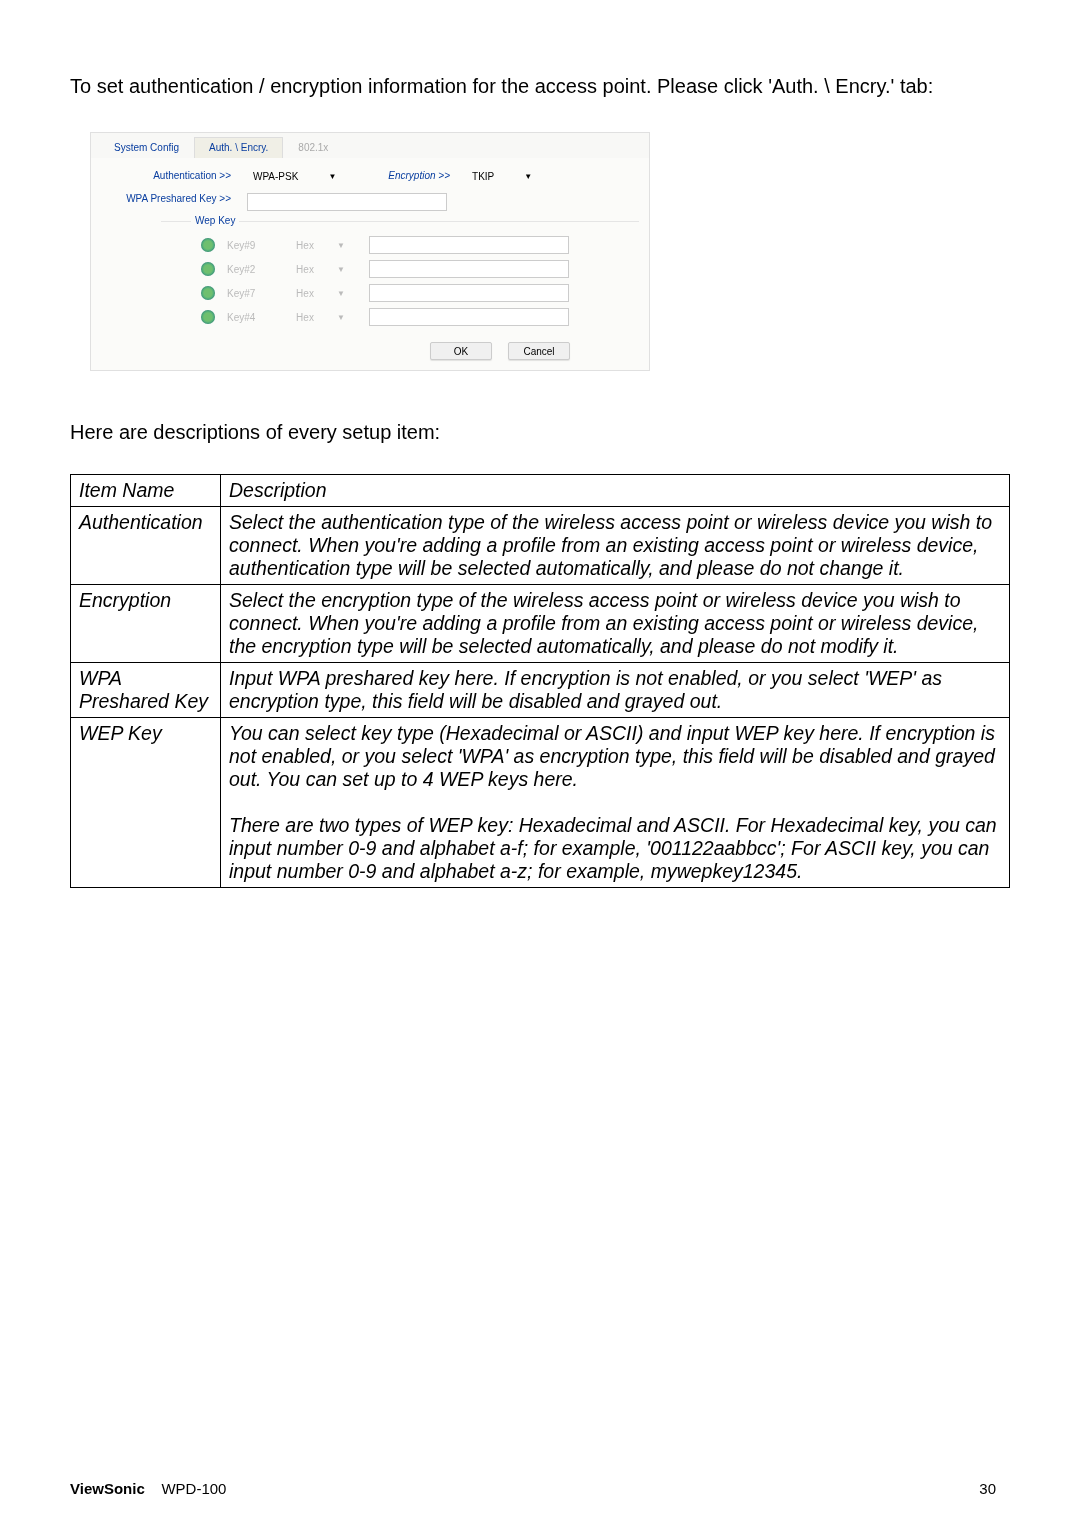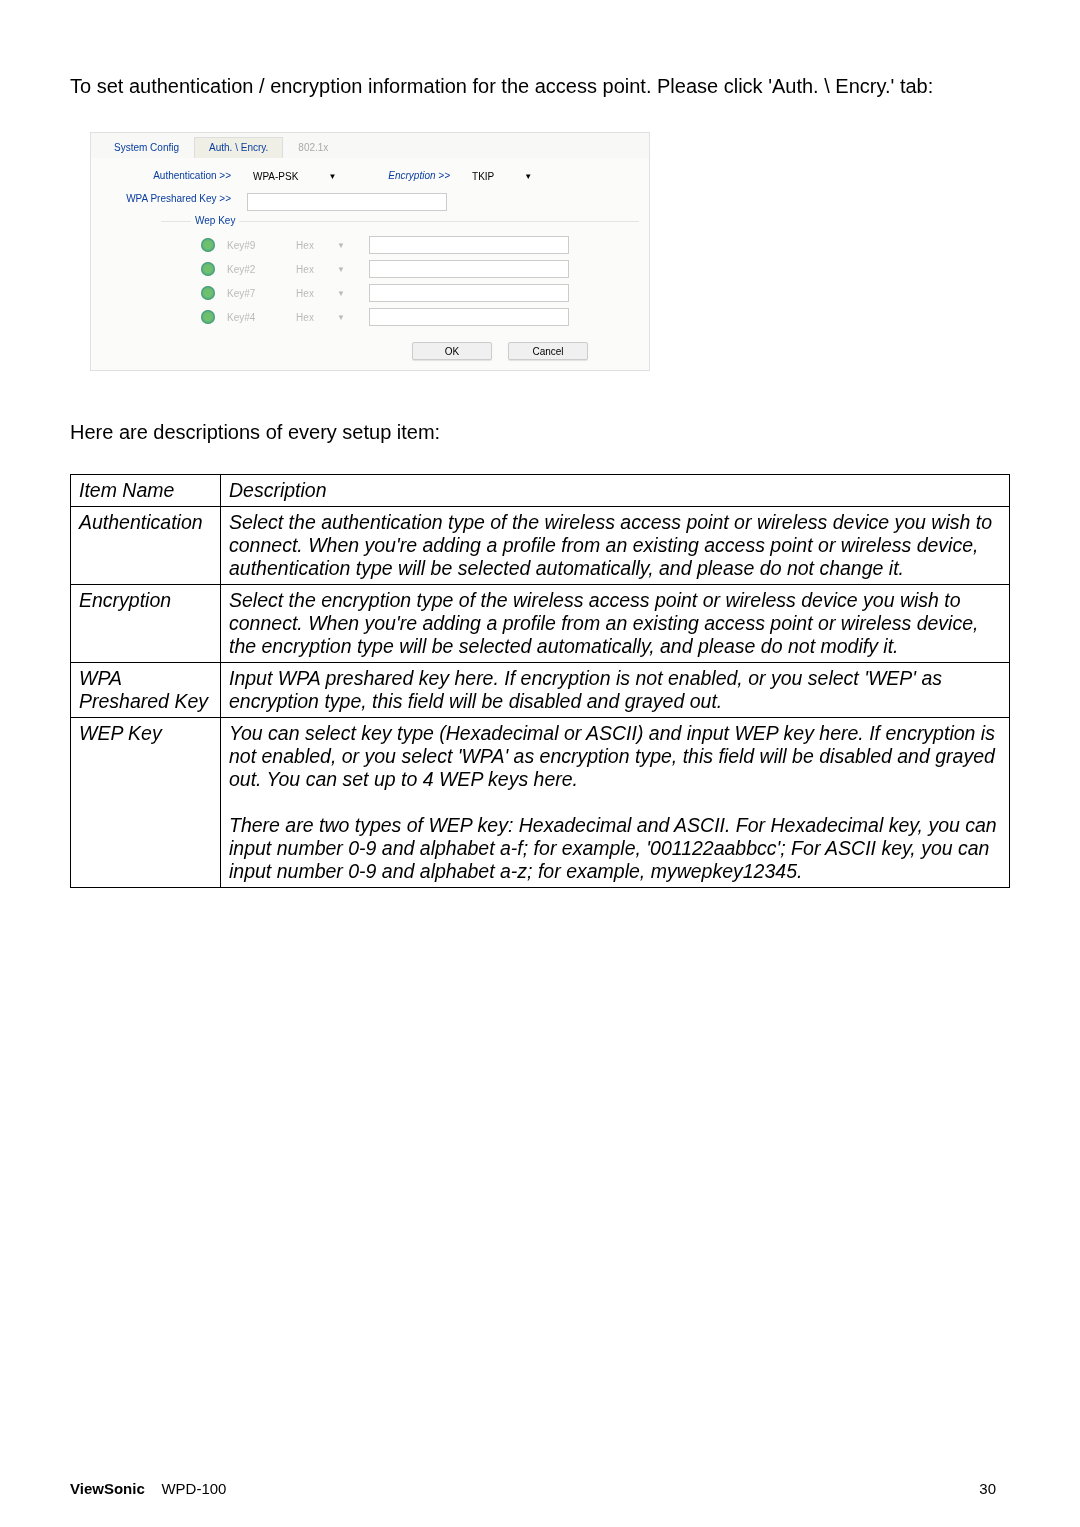--- a/index.html
+++ b/index.html
@@ -143,21 +143,21 @@
       width: 200px;
     }
     .button-bar {
       display: flex;
       gap: 16px;
       justify-content: center;
       padding: 10px 0;
       margin-left: 200px;
     }
     .dlg-button {
-      width: 80px;
+      width: 62px;
       height: 18px;
       font-size: 10px;
       background: #f0f0f0;
       border: 1px solid #ccc;
       border-radius: 2px;
       box-shadow: 0 1px 1px rgba(0,0,0,0.1);
       cursor: pointer;
     }
     .desc-text {
       font-size: 20px;

